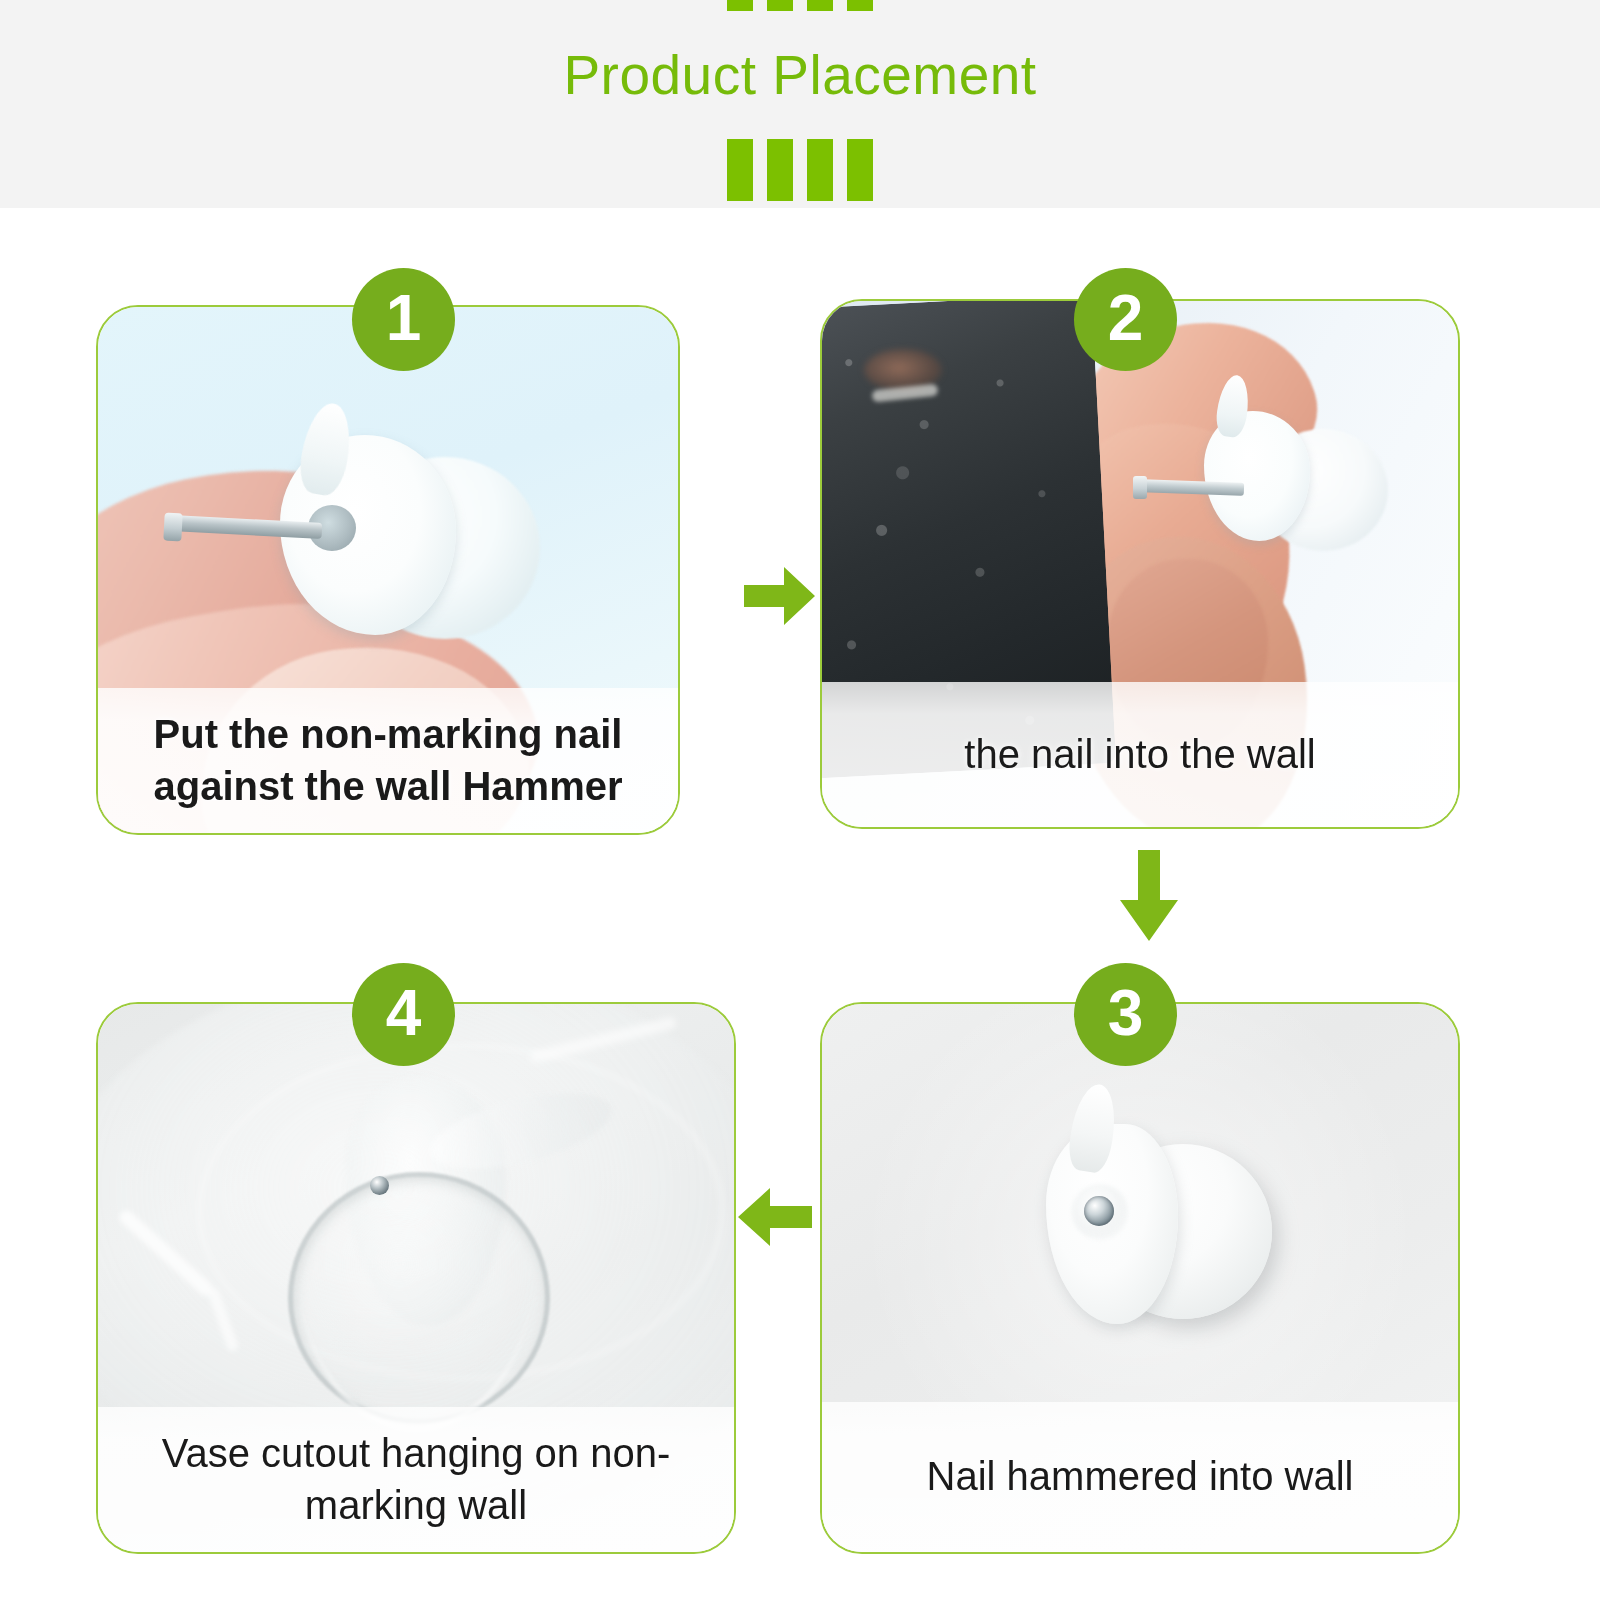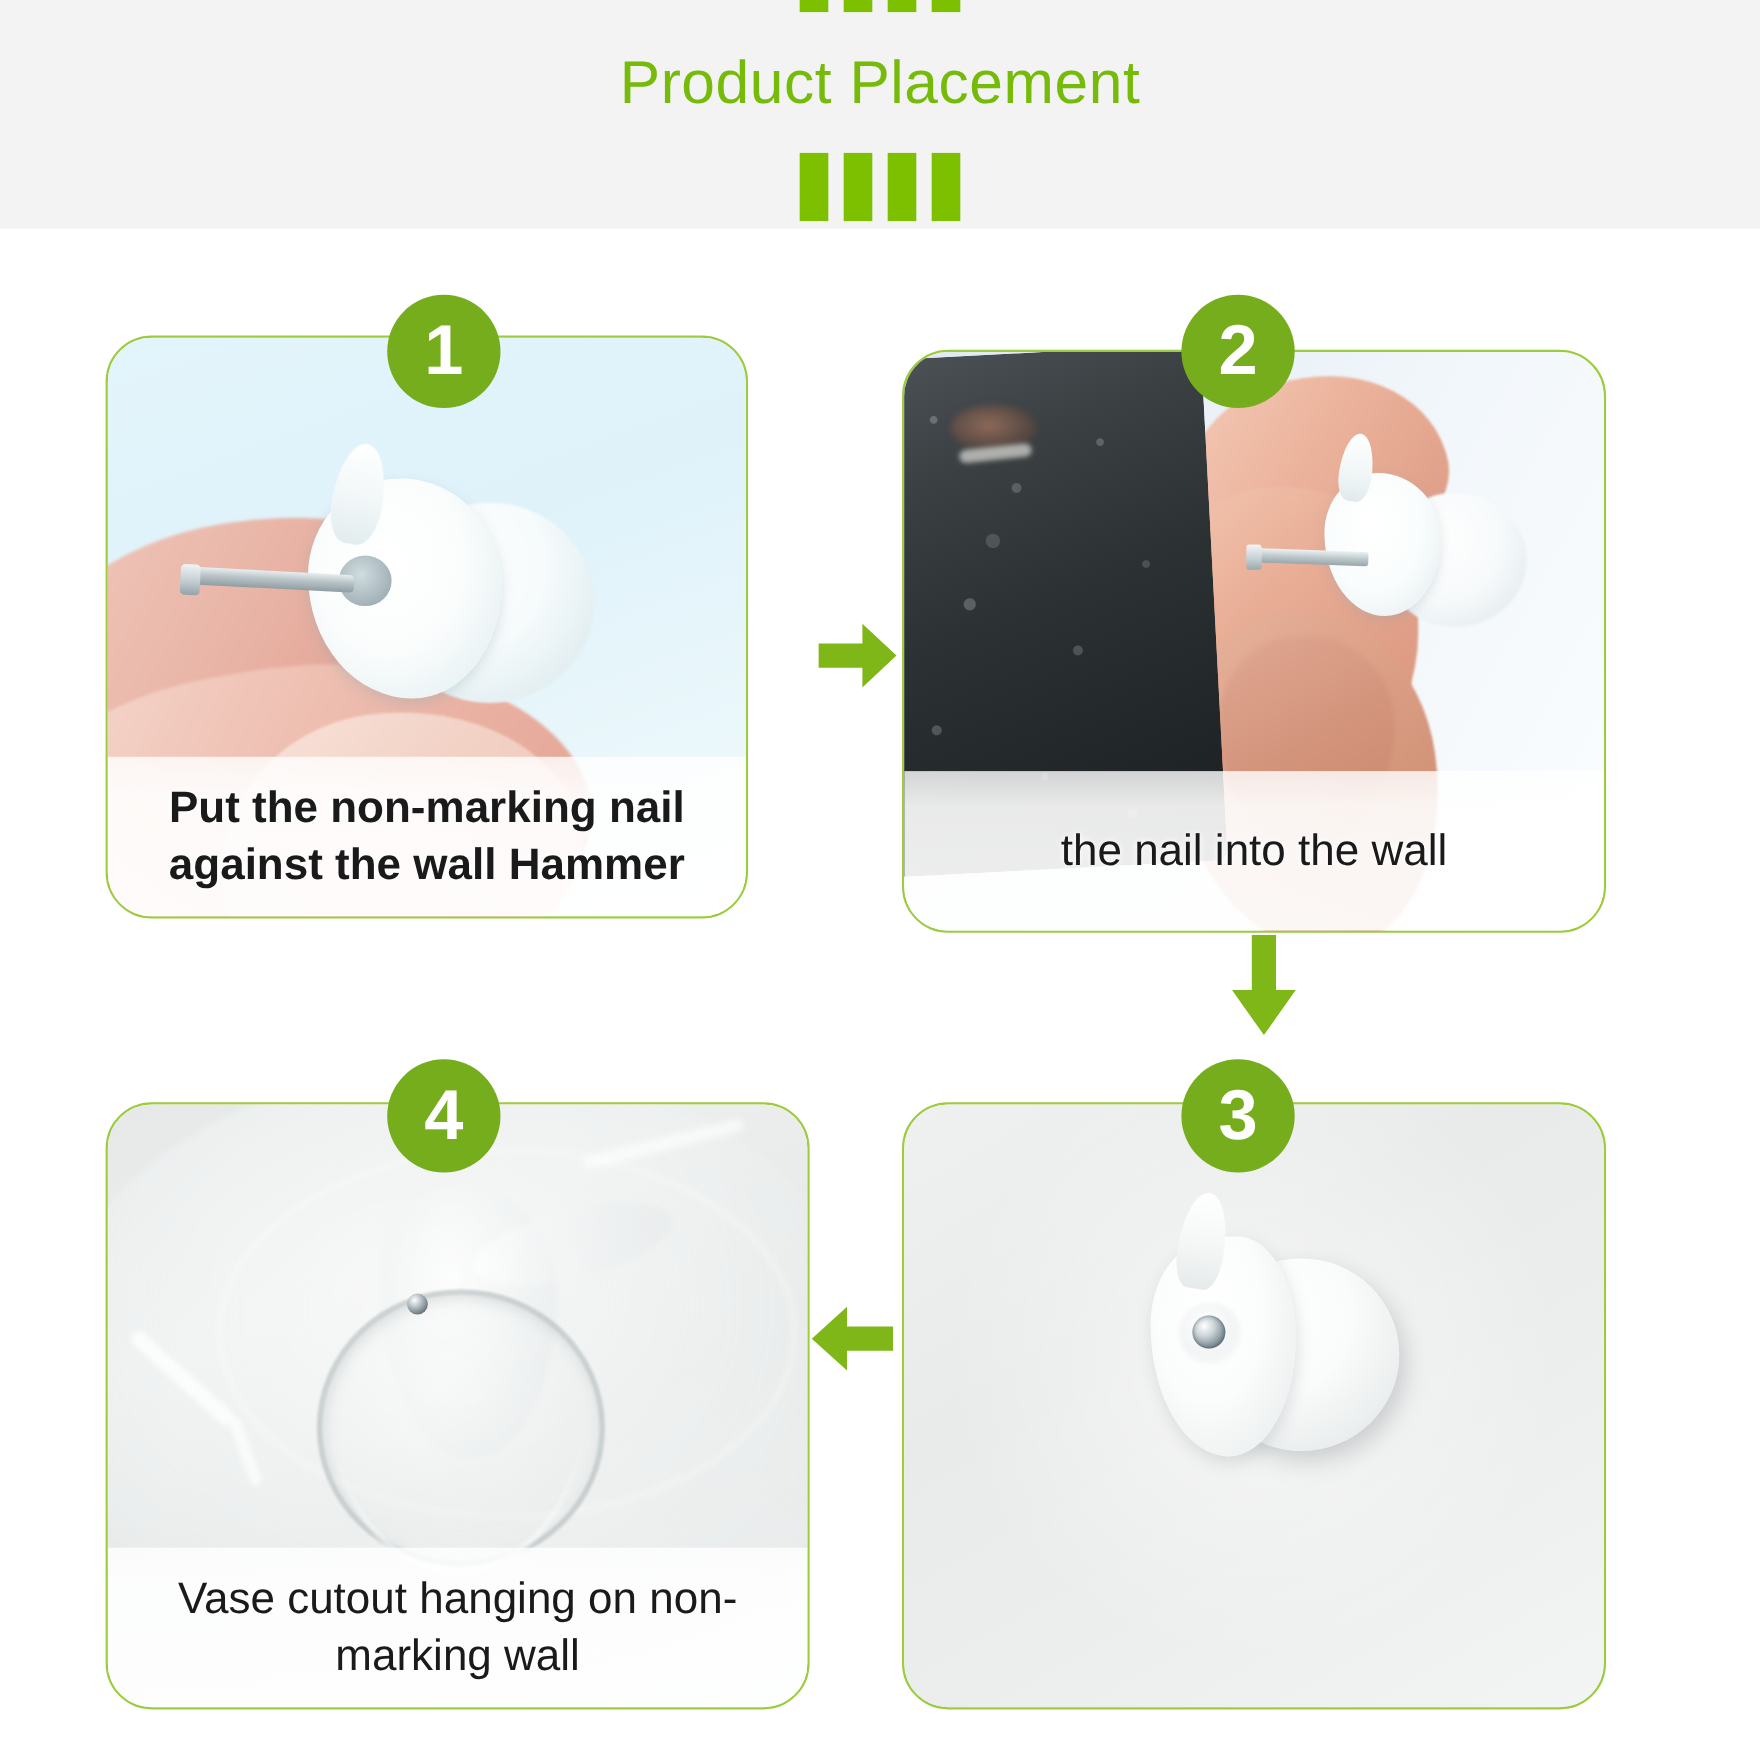--- a/index.html
+++ b/index.html
@@ -54,21 +54,21 @@
 
   
   .panel {
     position: absolute;
     border: 2px solid #9ccb3b;
     border-radius: 42px;
     overflow: hidden;
     box-sizing: border-box;
   }
   #panel-1 { left: 96px;  top: 305px;  width: 584px; height: 530px; font-weight: bold; }
-  #panel-2 { left: 820px; top: 318px;  width: 640px; height: 530px; padding-left: 23px; }
+  #panel-2 { left: 820px; top: 299px;  width: 640px; height: 530px; padding-left: 23px; }
   #panel-4 { left: 96px;  top: 1002px; width: 640px; height: 552px; }
   #panel-3 { left: 820px; top: 1002px; width: 640px; height: 552px; }
 
   .photo {
     position: absolute;
     left: 0; top: 0;
     width: 100%;
     height: 100%;
   }
 
@@ -522,20 +522,21 @@
 
 <div class="panel" id="panel-3">
   <div class="photo ph3">
     <div class="wall-shade"></div>
     <div class="body-disc"></div>
     <div class="cap-front"></div>
     <div class="hook-up"></div>
     <div class="pin-ring"></div>
     <div class="pin-dot"></div>
   </div>
+  <div class="caption">Nail hammered into wall</div>
 </div>
 <div class="badge" id="badge-3">3</div>
 
 <div class="panel" id="panel-4">
   <div class="photo ph4">
     <div class="vase-body"></div>
     <div class="vase-rim"></div>
     <div class="nail-shape"></div>
     <div class="nail-wing"></div>
     <div class="cut-ring"></div>

